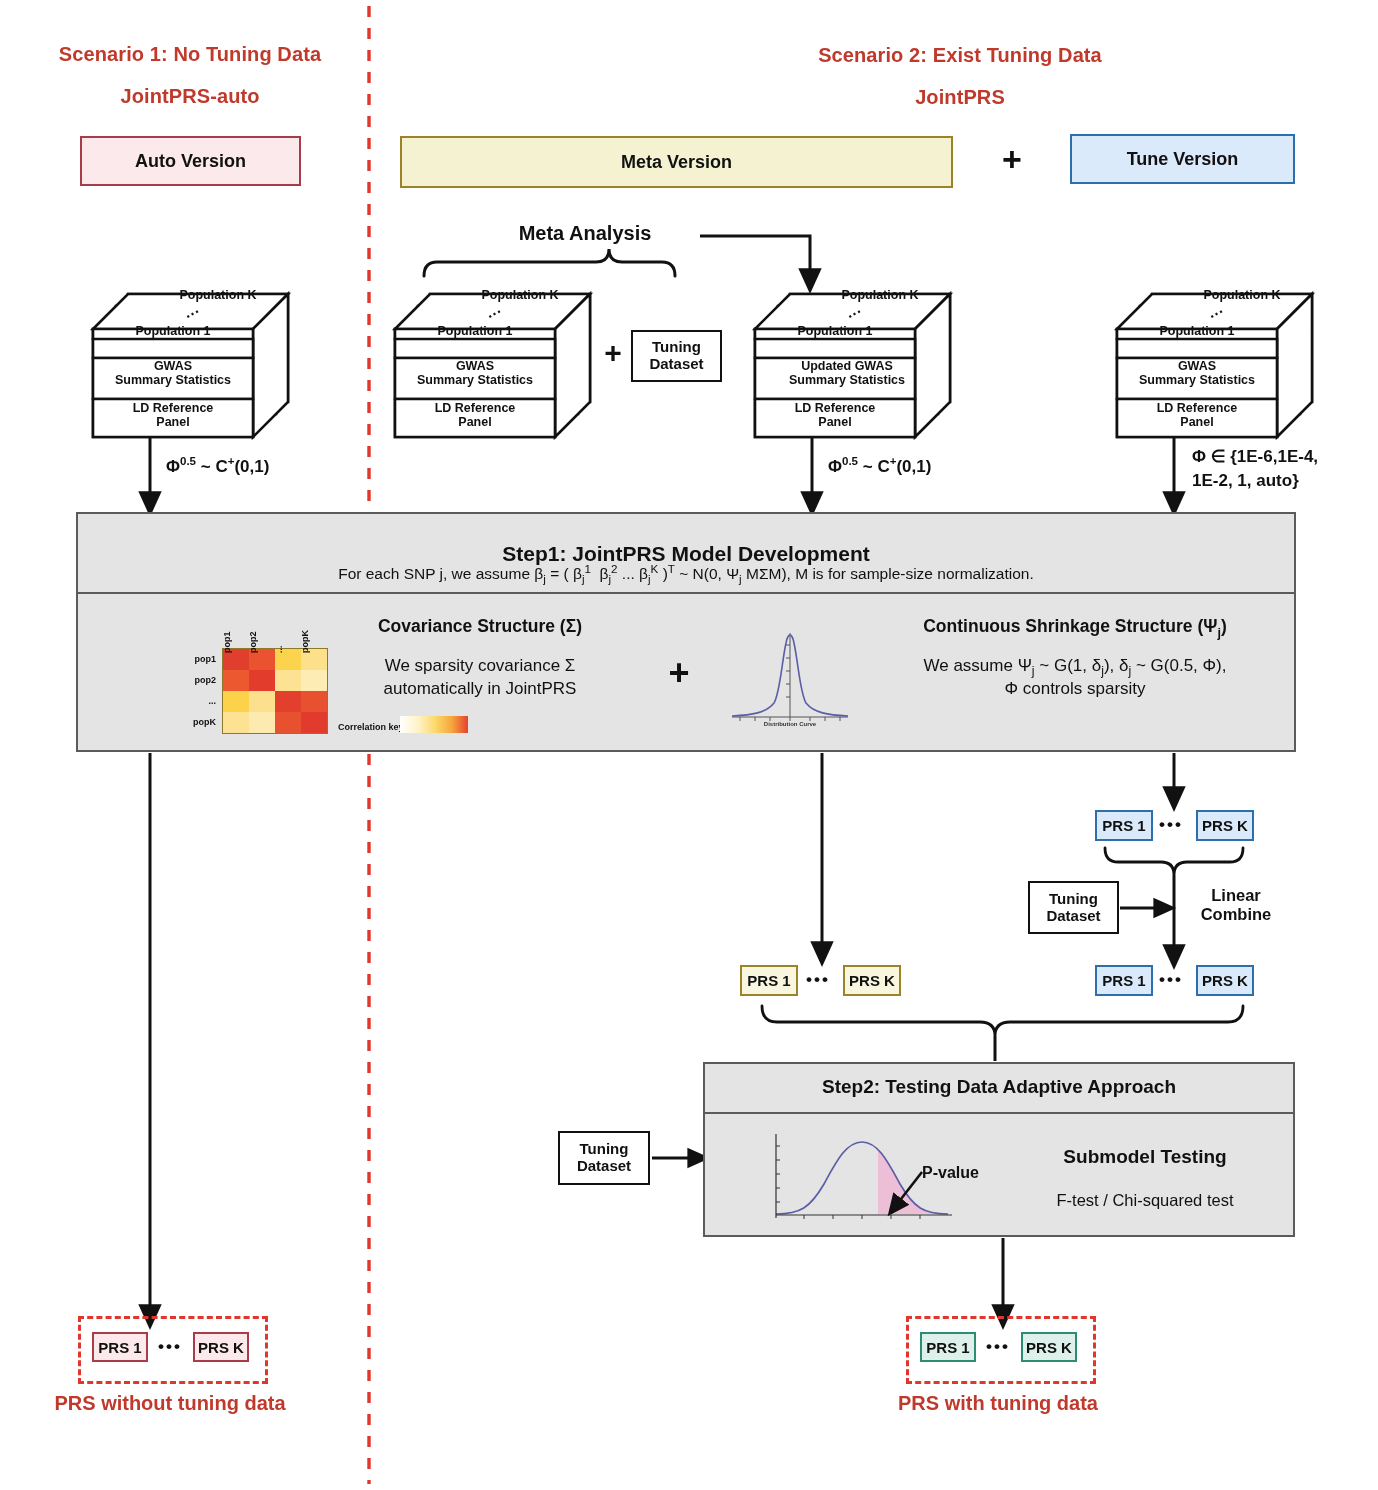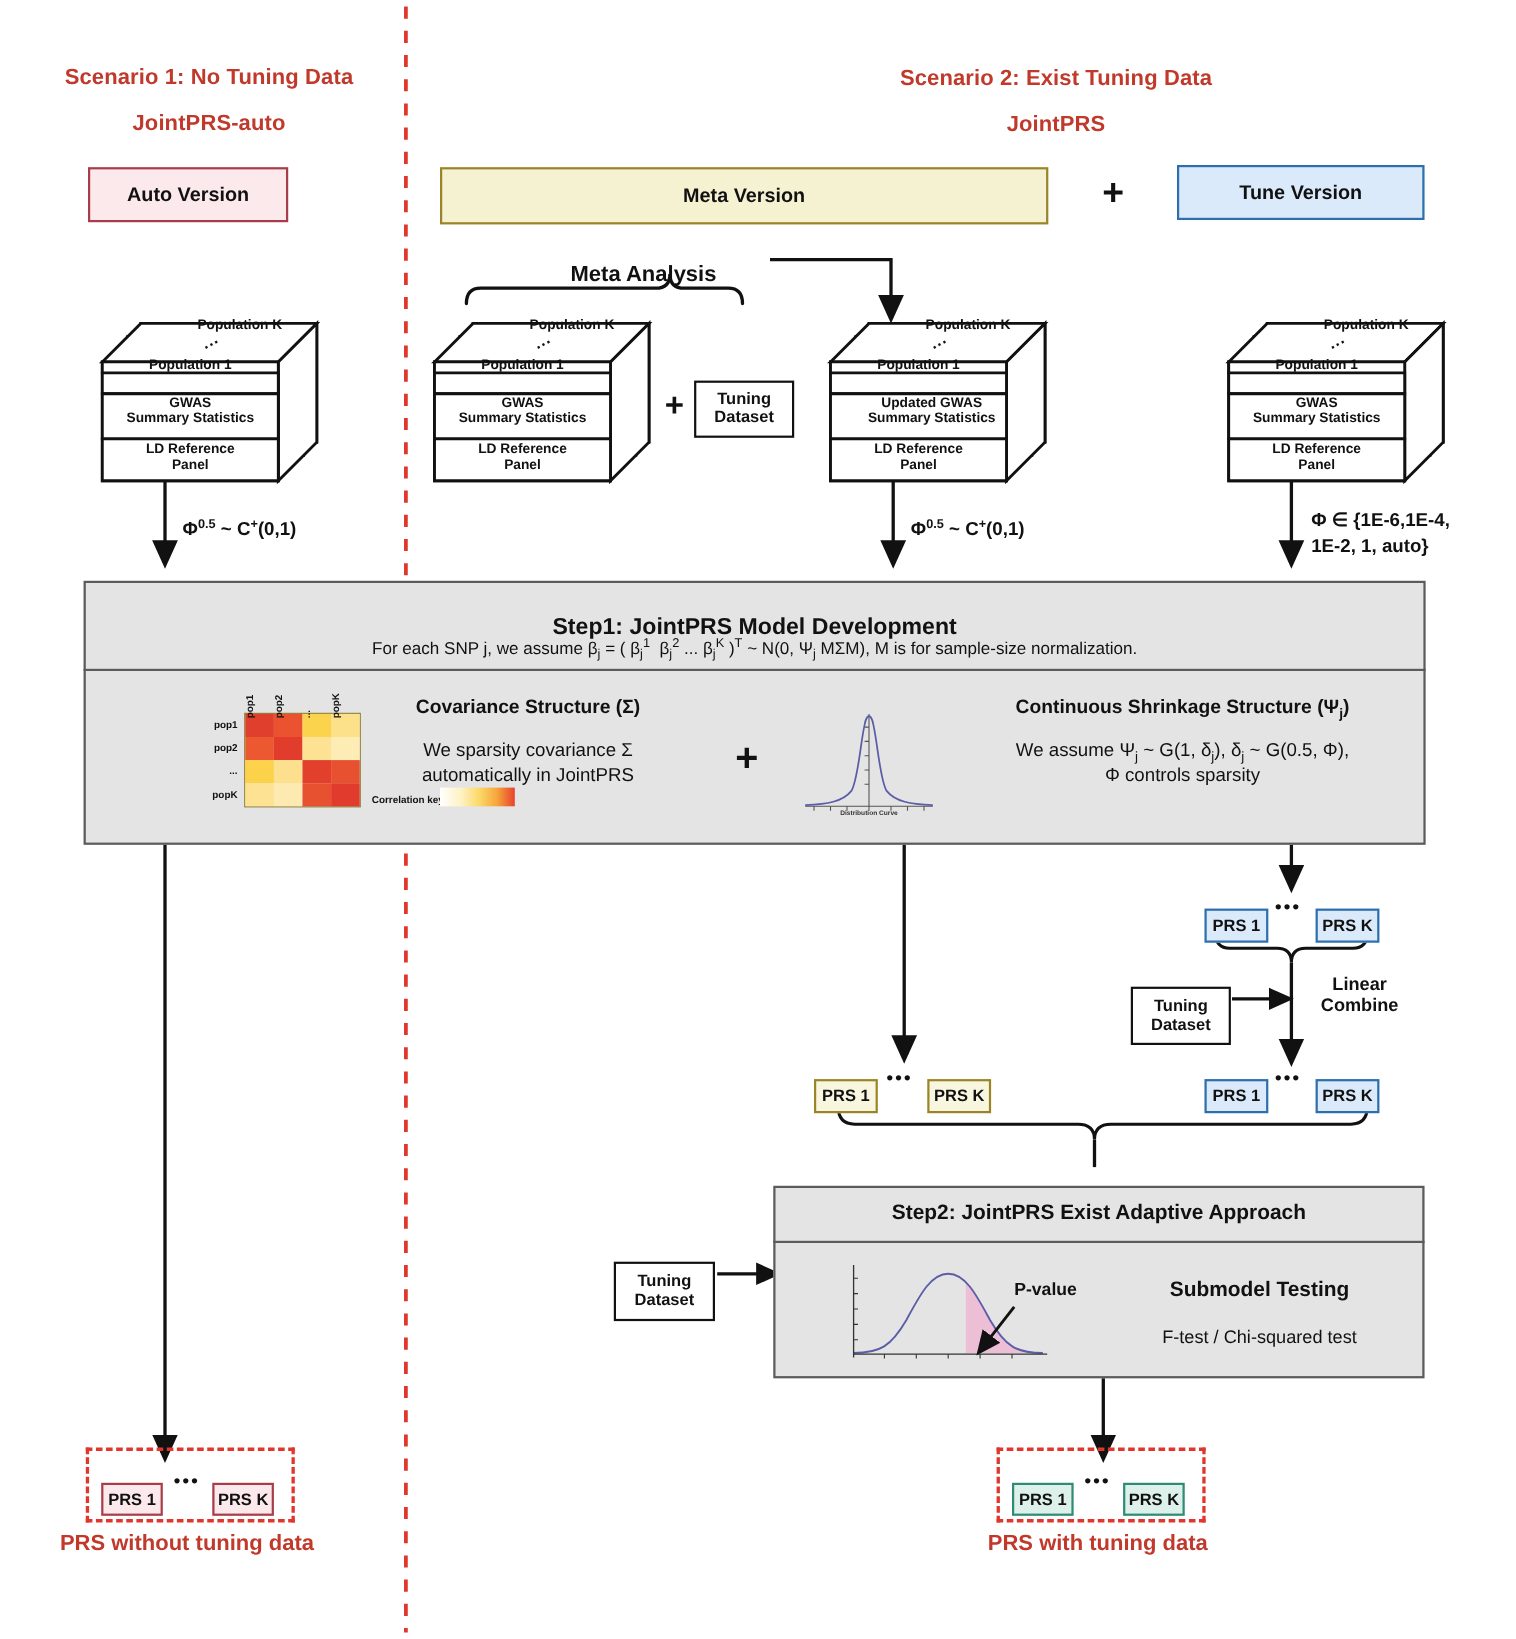--- a/index.html
+++ b/index.html
@@ -1,18 +1,18 @@
 <!DOCTYPE html>
 <html><head>
 <meta charset="utf-8">
 <style>
   html,body{margin:0;padding:0;background:#ffffff;}
   body{width:1378px;height:1490px;position:relative;font-family:"Liberation Sans",sans-serif;color:#111;}
   .stage{position:absolute;left:0;top:0;width:1378px;height:1490px;overflow:hidden;}
-  .abs{position:absolute;box-sizing:border-box;margin-top:16px;}
+  .abs{position:absolute;box-sizing:border-box;}
 
   
   .scenario-title{color:#c0392b;font-weight:bold;text-align:center;letter-spacing:.1px;}
 
   
   .vbox{display:flex;align-items:center;justify-content:center;font-weight:bold;border-width:2px;border-style:solid;}
   .vbox.auto{background:#fbe9eb;border-color:#a93c4a;color:#111;}
   .vbox.meta{background:#f5f2d2;border-color:#9a8427;color:#111;}
   .vbox.tune{background:#dbeafb;border-color:#2d6fad;color:#111;}
 
@@ -115,21 +115,21 @@
 
     <line x1="1003" y1="1238" x2="1003" y2="1318" stroke="#111" stroke-width="3" marker-end="url(#ah)"></line>
   </svg>
 
   <div class="abs scenario-title" style="left:30px;top:43px;width:320px;font-size:20px;">Scenario 1: No Tuning Data</div>
   <div class="abs scenario-title" style="left:30px;top:85px;width:320px;font-size:20px;">JointPRS-auto</div>
 
   <div class="abs scenario-title" style="left:800px;top:44px;width:320px;font-size:20px;">Scenario 2: Exist Tuning Data</div>
   <div class="abs scenario-title" style="left:800px;top:86px;width:320px;font-size:20px;">JointPRS</div>
 
-  <div class="abs vbox auto" style="left:80px;top:136px;width:182px;height:50px;font-size:18px;text-align:center;">Auto Version</div>
+  <div class="abs vbox auto" style="left:80px;top:136px;width:221px;height:50px;font-size:18px;text-align:center;">Auto Version</div>
 
   <div class="abs vbox meta" style="left:400px;top:136px;width:553px;height:52px;font-size:18px;">Meta Version</div>
 
   <div class="abs plus" style="left:990px;top:142px;width:44px;font-size:34px;">+</div>
 
   <div class="abs vbox tune" style="left:1070px;top:134px;width:225px;height:50px;font-size:18px;">Tune Version</div>
 
   <div class="cube" style="left:88px;top:282px;">
     <svg width="205" height="158" viewBox="0 0 205 158">
       <g fill="#fff" stroke="#111" stroke-width="2.6">
@@ -335,21 +335,21 @@
   <div class="dots" style="left:806px;top:970px;font-size:17px;">•••</div>
   <div class="abs prs gold" style="left:843px;top:965px;width:58px;height:31px;">PRS K</div>
 
   <div class="abs prs blue" style="left:1095px;top:965px;width:58px;height:31px;">PRS 1</div>
   <div class="dots" style="left:1159px;top:970px;font-size:17px;">•••</div>
   <div class="abs prs blue" style="left:1196px;top:965px;width:58px;height:31px;">PRS K</div>
 
   <div class="abs panel" style="left:703px;top:1062px;width:592px;height:175px;"></div>
   <div class="abs" style="left:703px;top:1062px;width:592px;height:52px;border-bottom:2px solid #5b5b5b;
               display:flex;align-items:center;justify-content:center;">
-    <div style="font-size:19px;font-weight:bold;color:#111;">Step2: JointPRS Exist Adaptive Approach</div>
+    <div style="font-size:19px;font-weight:bold;color:#111;">Step2: Testing Data Adaptive Approach</div>
   </div>
 
   <div class="abs rbox" style="left:558px;top:1131px;width:92px;height:54px;font-size:15px;white-space:pre-line;">Tuning
 Dataset</div>
 
   <div class="abs" style="left:766px;top:1128px;width:192px;height:100px;">
     <svg width="192" height="100" viewBox="0 0 192 100">
       <defs>
         <clipPath id="tailclip">
             <rect x="112" y="0" width="70" height="88"></rect>

